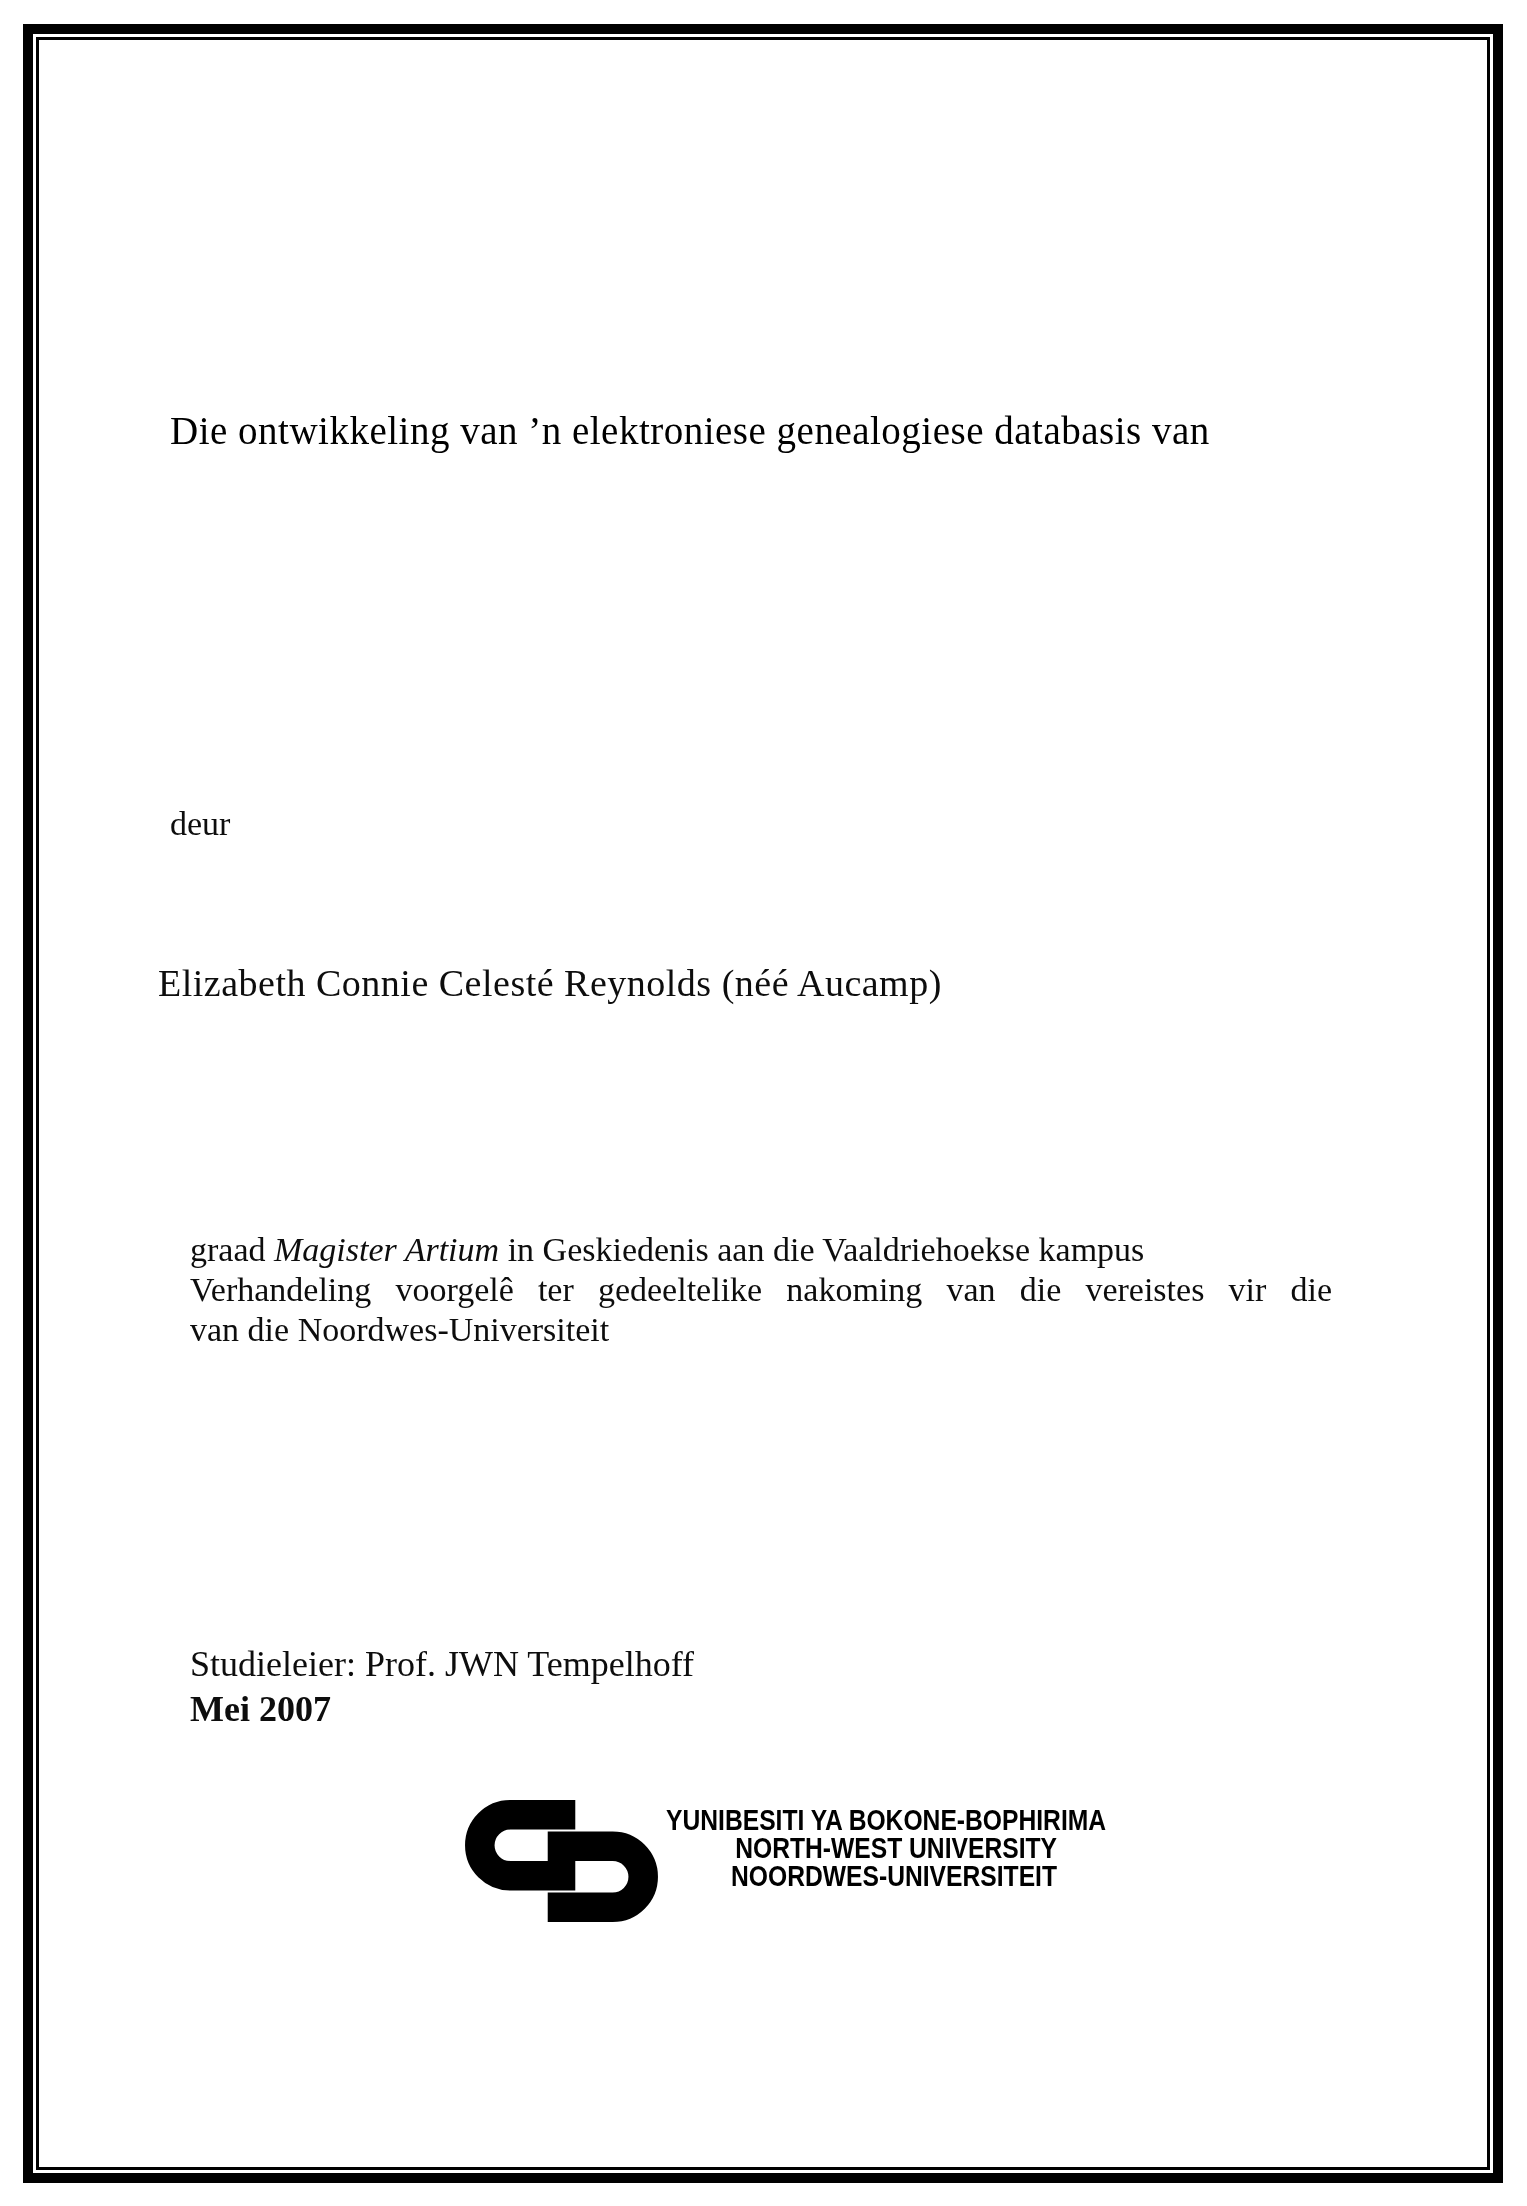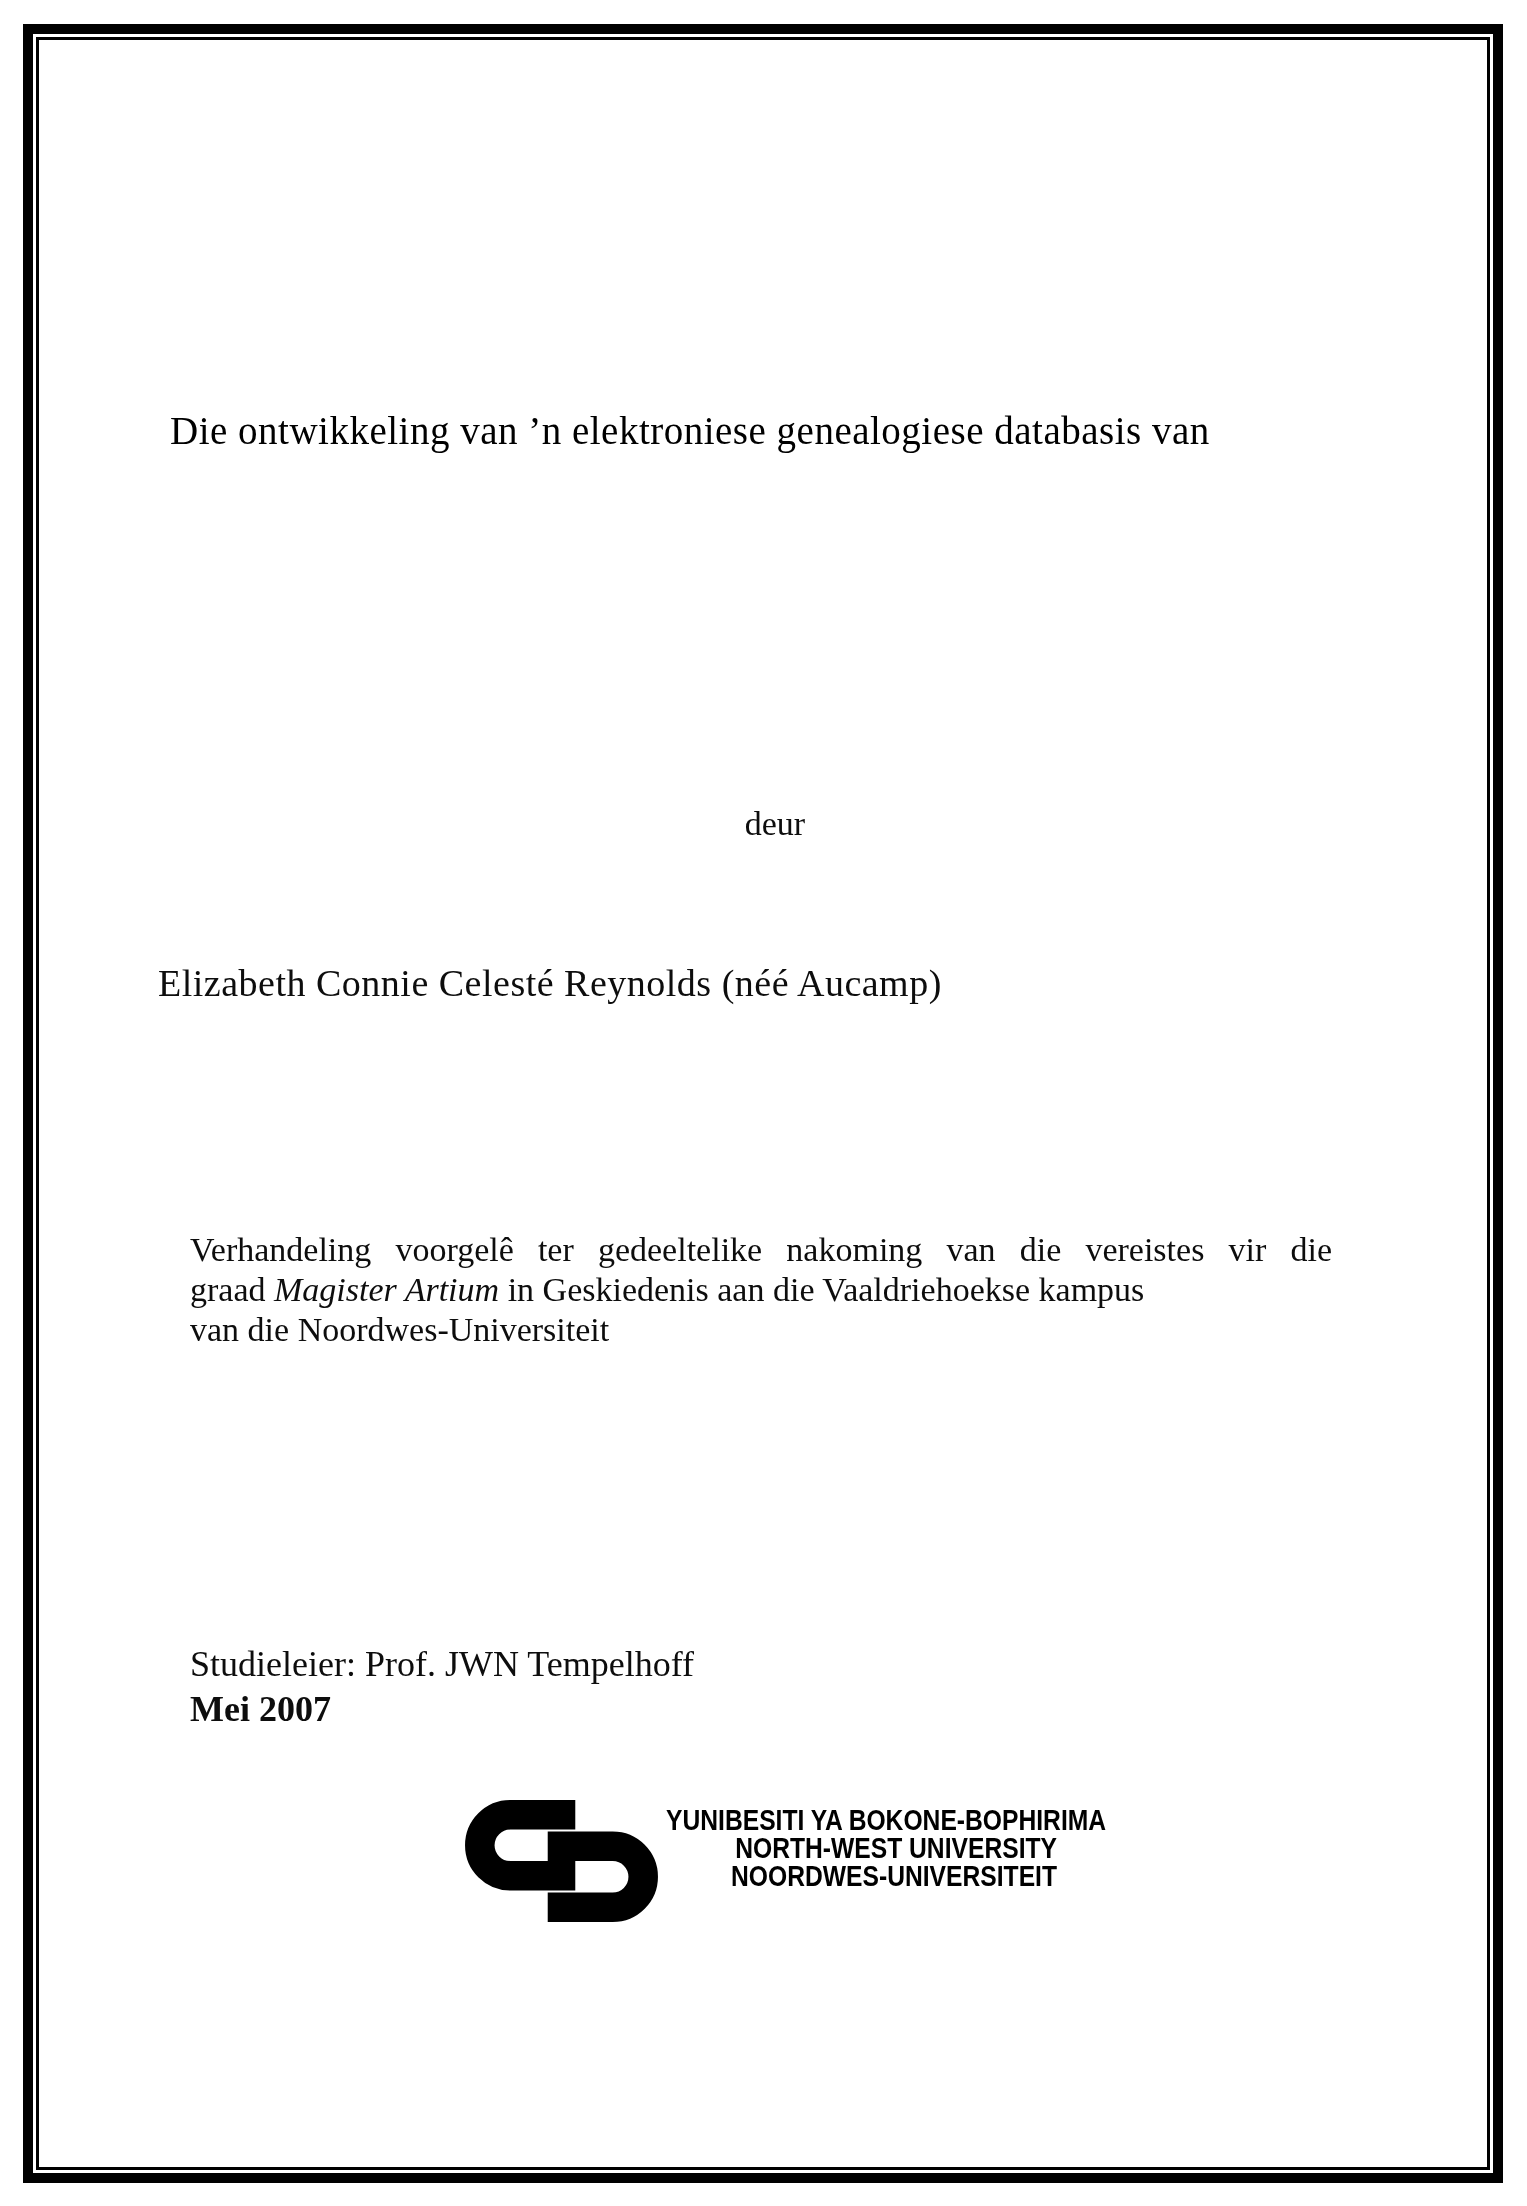--- a/index.html
+++ b/index.html
@@ -34,21 +34,21 @@
     text-align: left;
     font-size: 39px;
     line-height: 73px;
     color: #000000;
     letter-spacing: 0.5px;
   }
   .byline {
     position: absolute;
     left: 170px; top: 805px;
     width: 1210px;
-    text-align: center;
+    text-align: left;
     font-size: 34px;
     line-height: 38px;
   }
   .author {
     position: absolute;
     left: 158px; top: 961px;
     width: 1210px;
     text-align: left;
     font-size: 38px;
     line-height: 44px;
@@ -113,22 +113,22 @@
 
   <div class="title-block">
     <div class="title-line">Die ontwikkeling van ’n elektroniese genealogiese databasis van</div>
   </div>
 
   <div class="byline">deur</div>
 
   <div class="author">Elizabeth Connie Celesté Reynolds (néé Aucamp)</div>
 
   <div class="statement">
+    <div class="st-line"><span>graad </span><span class="italic">Magister Artium</span><span> in Geskiedenis aan die Vaaldriehoekse kampus</span></div>
     <div class="st-line st-justify">Verhandeling voorgelê ter gedeeltelike nakoming van die vereistes vir die</div>
-    <div class="st-line"><span>graad </span><span class="italic">Magister Artium</span><span> in Geskiedenis aan die Vaaldriehoekse kampus</span></div>
     <div class="st-line">van die Noordwes-Universiteit</div>
   </div>
 
   <div class="supervisor">Studieleier: Prof. JWN Tempelhoff</div>
   <div class="date">Mei 2007</div>
 
   <div class="logo">
     <svg viewBox="0 0 200 128" width="197" height="126" xmlns="http://www.w3.org/2000/svg" aria-hidden="true">
       <path d="M114,16 H48 A31,31 0 0 0 48,78 H114" fill="none" stroke="#000000" stroke-width="30"></path>
       <path d="M86,48 H152 A31,31 0 0 1 152,110 H86" fill="none" stroke="#000000" stroke-width="30"></path>

